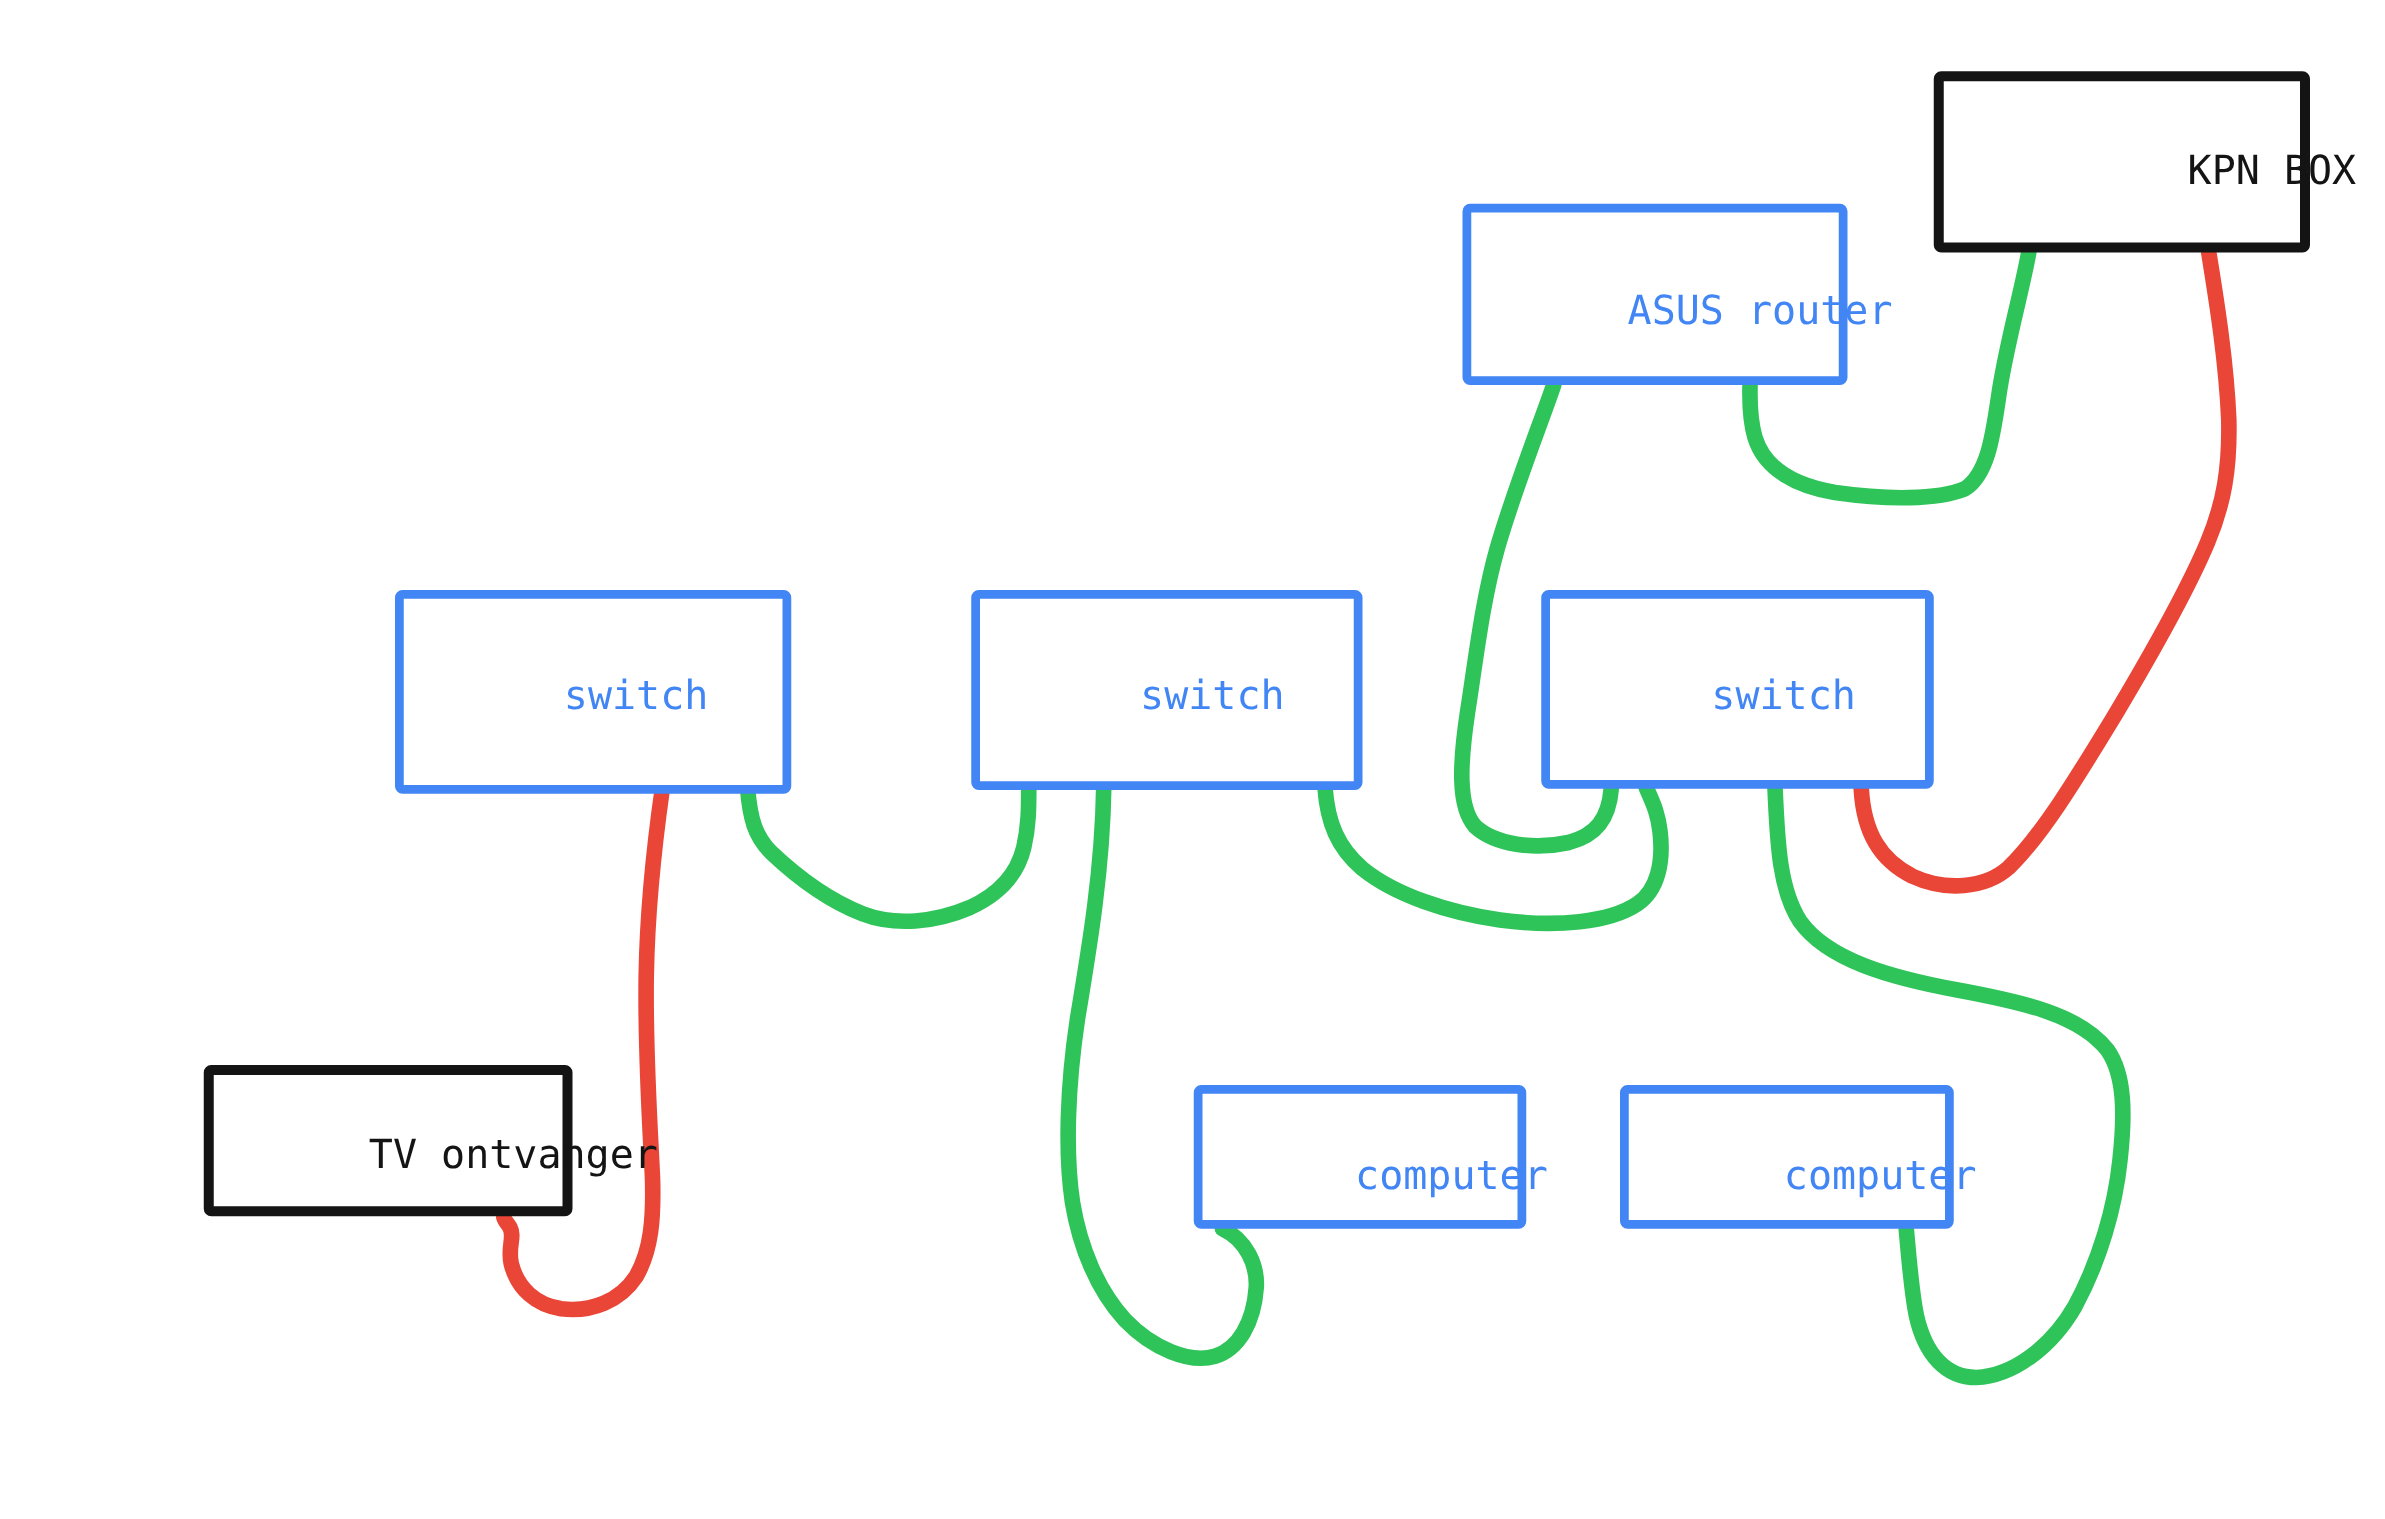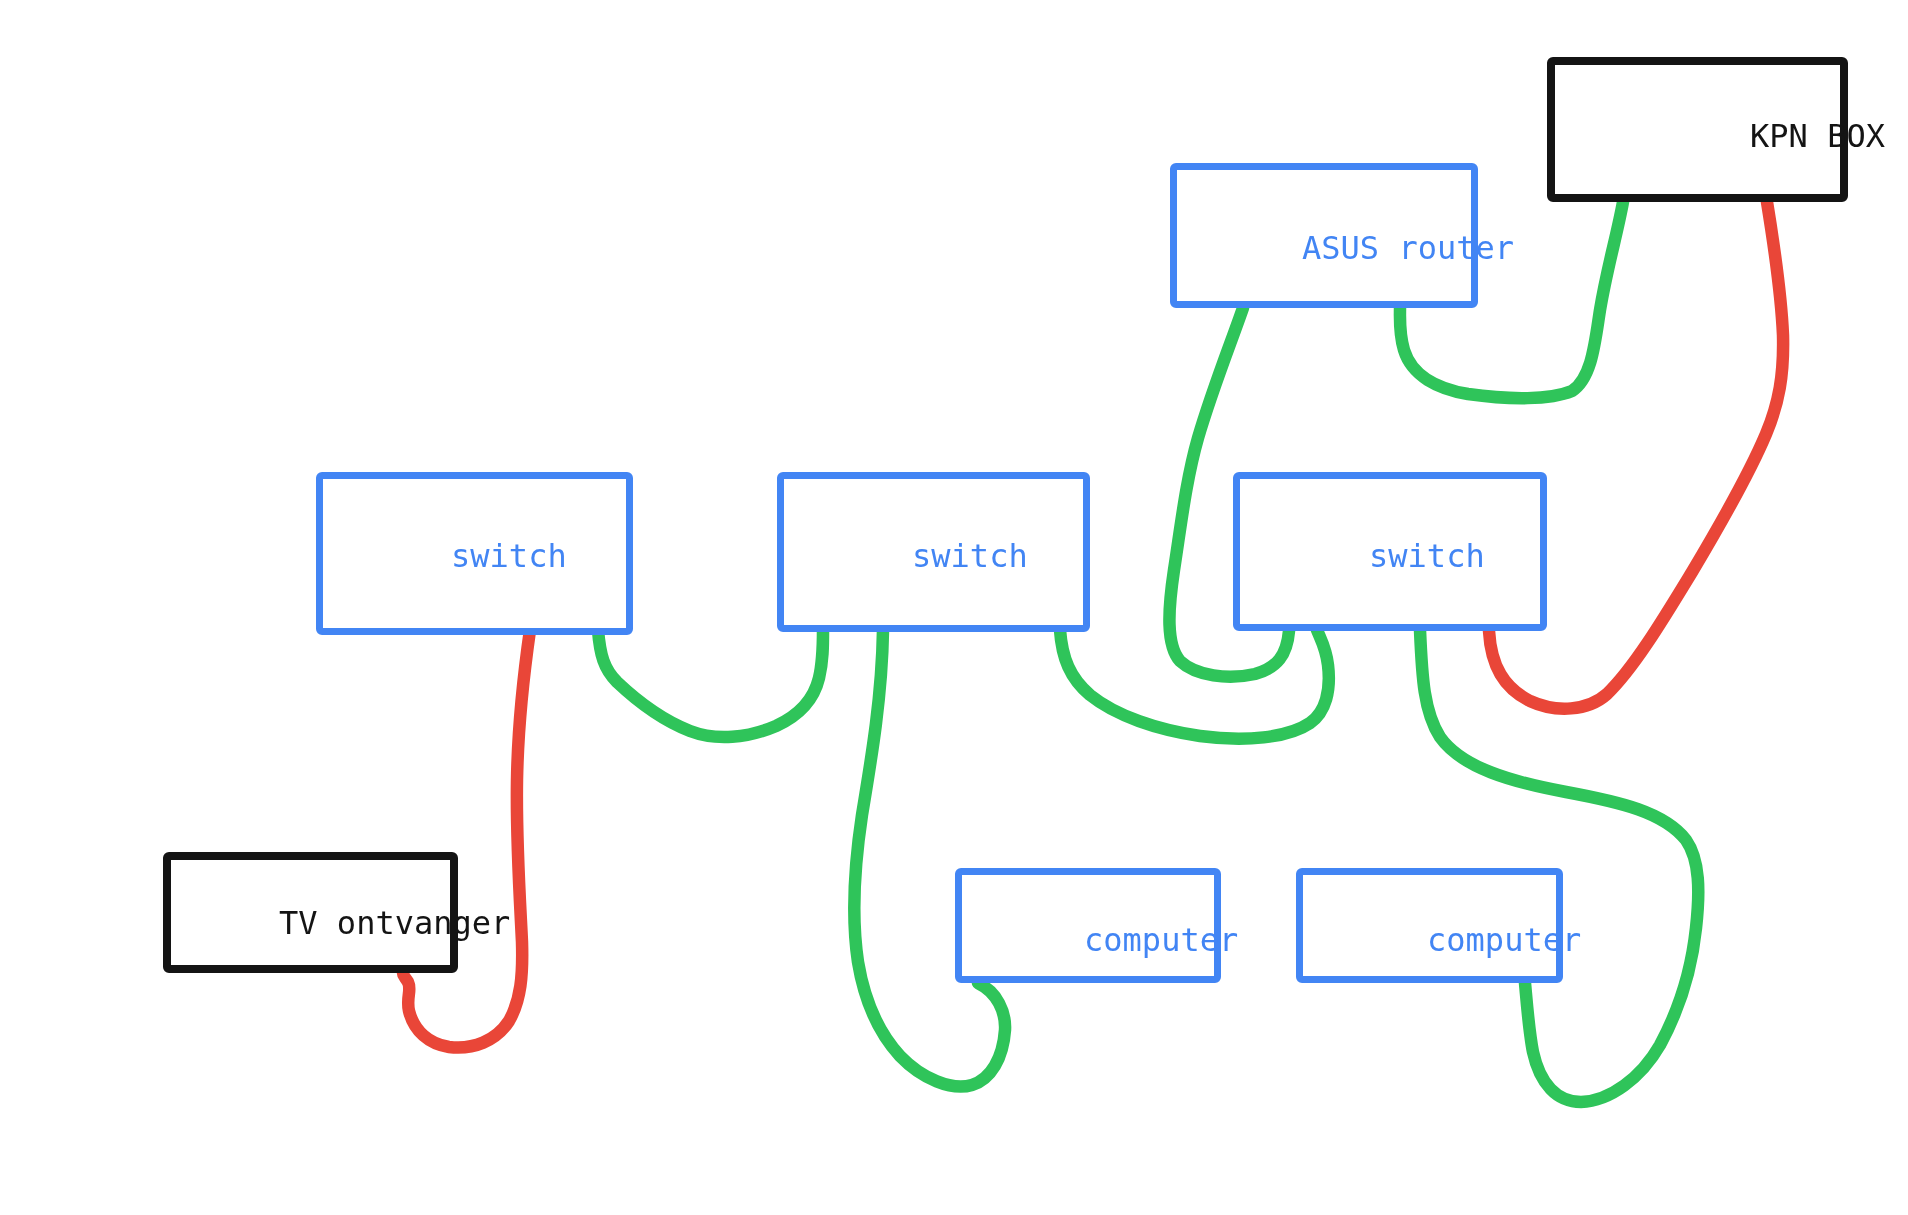--- a/index.html
+++ b/index.html
@@ -49,21 +49,21 @@
     border: 8px solid var(--ink-black, #141414);
     color: var(--ink-black, #141414);
   }
 
   
   .node-kpn      { left: 1547px; top: 57px;  width: 301px; height: 145px; padding: 23px 0 0 118px; }
   .node-asus     { left: 1170px; top: 163px; width: 308px; height: 145px; padding: 30px 0 0 48px; }
   .node-switch1  { left: 316px;  top: 472px; width: 317px; height: 163px; padding: 29px 0 0 51px; }
   .node-switch2  { left: 777px;  top: 472px; width: 313px; height: 160px; padding: 29px 0 0 51px; }
   .node-switch3  { left: 1233px; top: 472px; width: 314px; height: 159px; padding: 29px 0 0 52px; }
-  .node-tv       { left: 163px;  top: 852px; width: 295px; height: 121px; padding: 15px 0 0 31px; }
+  .node-tv       { left: 163px;  top: 852px; width: 295px; height: 121px; padding: 15px 0 0 47px; }
   .node-comp1    { left: 955px;  top: 868px; width: 266px; height: 115px; padding: 17px 0 0 45px; }
   .node-comp2    { left: 1296px; top: 868px; width: 267px; height: 115px; padding: 17px 0 0 47px; }
 </style>
 </head>
 <body>
 
 <div class="canvas">
 
   <svg class="cables" viewBox="0 0 1908 1215" xmlns="http://www.w3.org/2000/svg">
     <path class="cable-green" d="M 1623 202 C 1617 235, 1607 268, 1600 310 C 1595 342, 1592 378, 1572 391 C 1550 400, 1510 400, 1468 394 C 1438 389, 1412 376, 1404 350 C 1399 333, 1400 318, 1400 308"></path>

